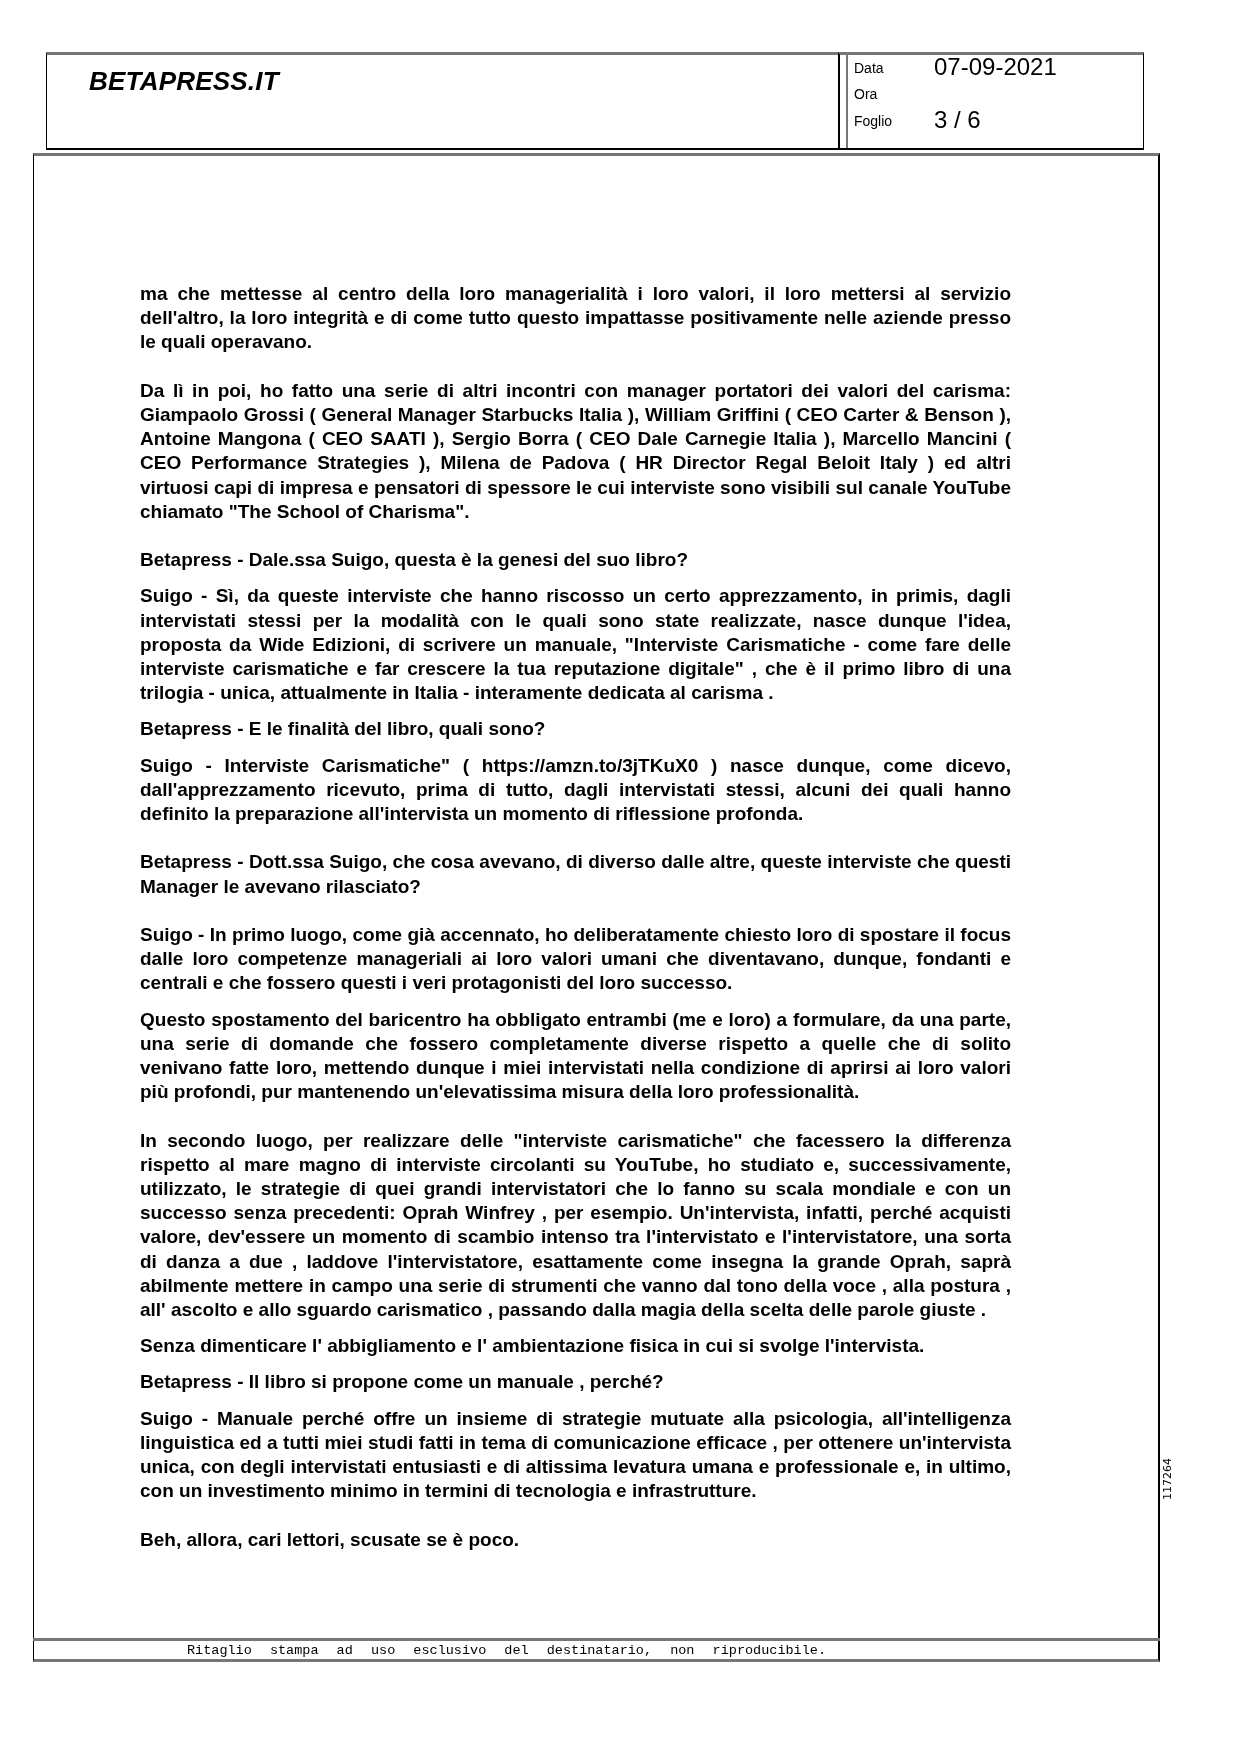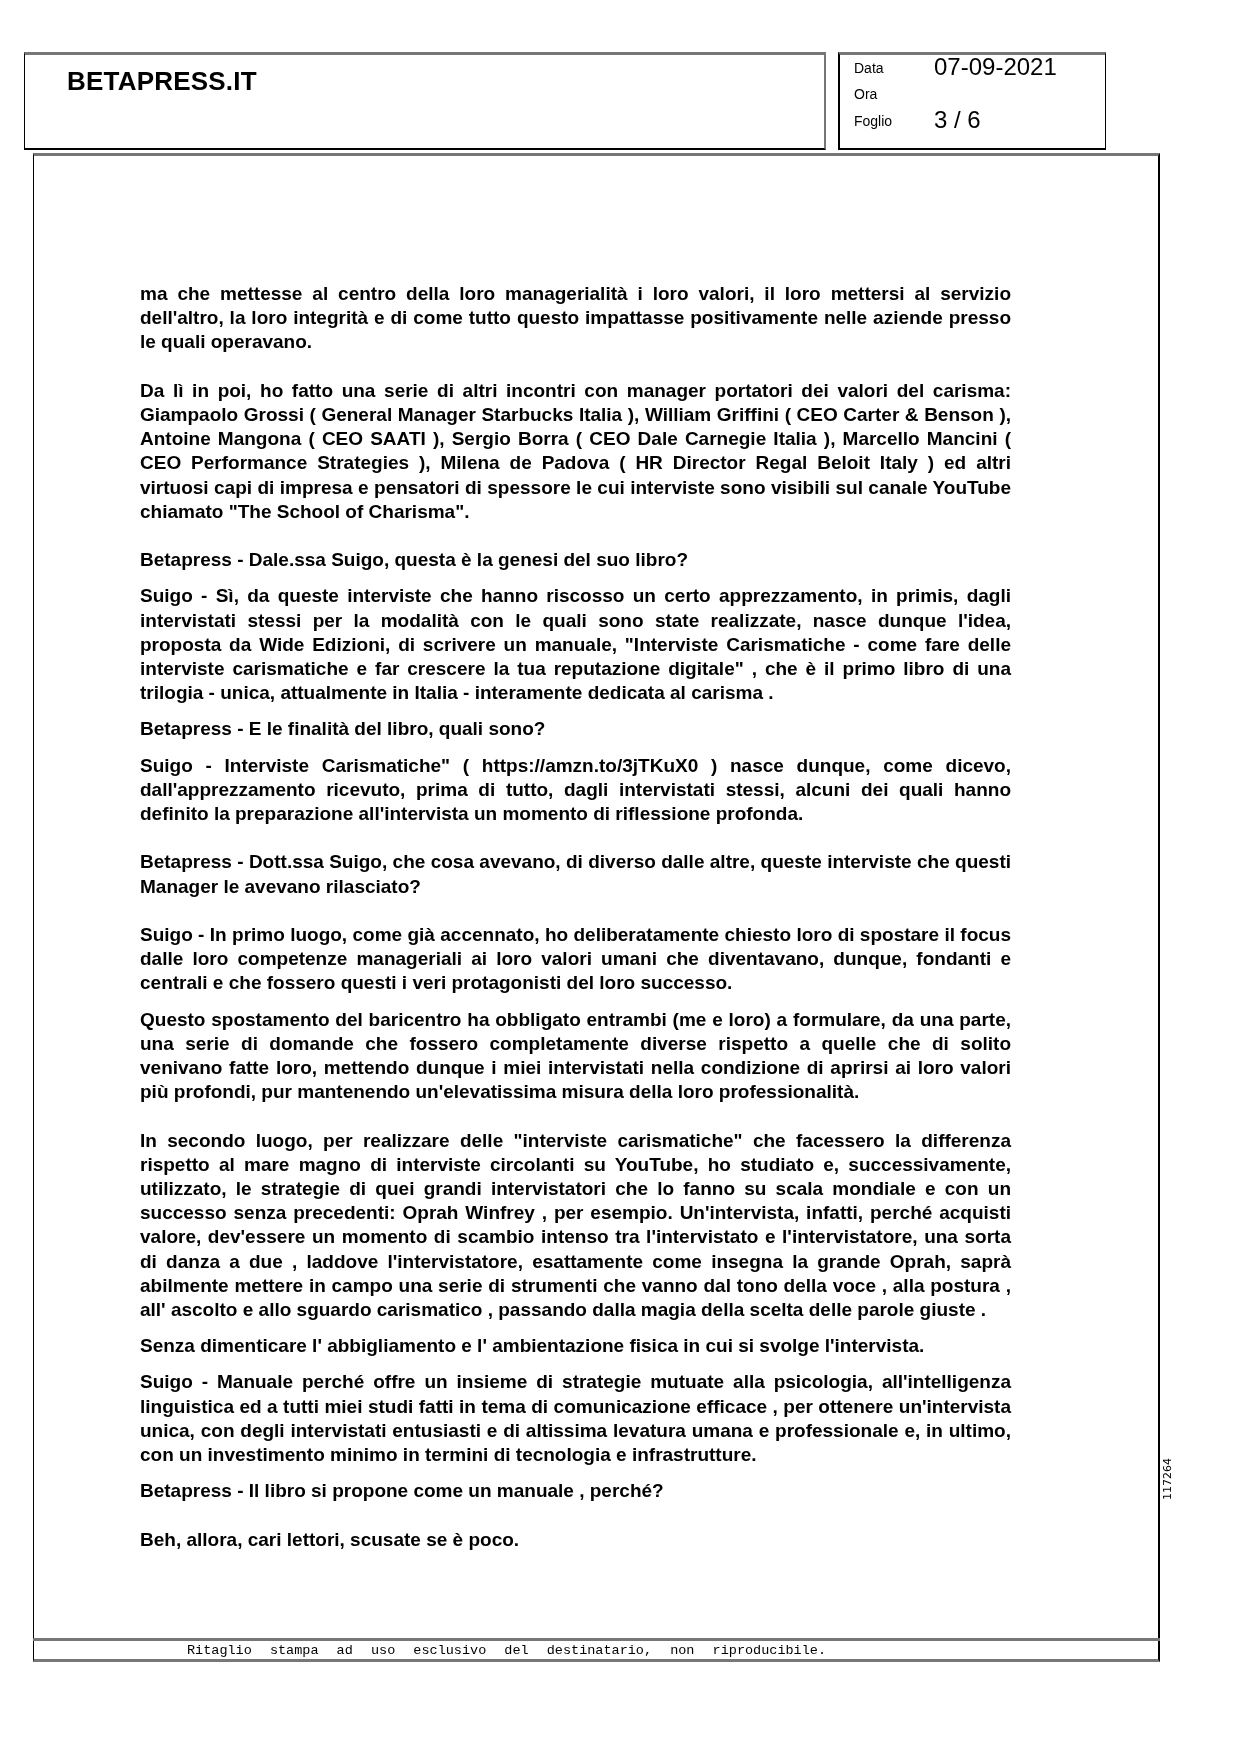--- a/index.html
+++ b/index.html
@@ -1,19 +1,19 @@
 <!DOCTYPE html>
 <html><head>
 <meta charset="utf-8">
 <style>
   html, body { margin: 0; padding: 0; background: #ffffff; }
   body { width: 1248px; height: 1751px; position: relative; overflow: hidden; font-family: "Liberation Sans", sans-serif; color: #000; }
   .box { position: absolute; box-sizing: border-box; }
-  #hdr-left { left: 24px; top: 52px; width: 802px; height: 98px; border-left: 1px solid #000; border-bottom: 2px solid #000; border-top: 3px solid #777; border-right: 2px solid #777; }
-  #hdr-right { left: 838px; top: 52px; width: 268px; height: 98px; border-left: 2px solid #000; border-bottom: 2px solid #000; border-top: 3px solid #777; border-right: 1px solid #000; }
+  #hdr-left { left: 46px; top: 52px; width: 802px; height: 98px; border-left: 1px solid #000; border-bottom: 2px solid #000; border-top: 3px solid #777; border-right: 2px solid #777; font-style: italic; }
+  #hdr-right { left: 838px; top: 52px; width: 306px; height: 98px; border-left: 2px solid #000; border-bottom: 2px solid #000; border-top: 3px solid #777; border-right: 1px solid #000; }
   #body-box { left: 33px; top: 153px; width: 1127px; height: 1509px; border-left: 1px solid #000; border-right: 2px solid #000; border-top: 3px solid #777; border-bottom: 3px solid #777; }
   #footer-bar { left: 33px; top: 1638px; width: 1127px; height: 30px; border-top: 3px solid #777; }
   .title { position: absolute; left: 42px; top: 11px; font-size: 26px; font-weight: bold; letter-spacing: 0.2px; }
   .meta-label { position: absolute; left: 14px; font-size: 14px; color: #000; }
   .meta-value { position: absolute; left: 94px; font-size: 24px; }
   #text { position: absolute; left: 128px; top: 270px; width: 895px; font-size: 19px; font-weight: bold; line-height: 24.2px; text-align: justify; }
   #text p { margin: 12px; }
   #text p.gap { margin-top: 24.2px; }
   #footer-text { position: absolute; left: 0; width: 100%; top: 2px; text-align: center; font-family: "Liberation Mono", monospace; font-size: 13.5px; word-spacing: 10px; padding-right: 180px; box-sizing: border-box; }
   #side-code { position: absolute; left: 1161px; top: 1500px; transform-origin: left top; transform: rotate(-90deg); font-family: "DejaVu Sans", sans-serif; font-size: 11px; }
@@ -41,22 +41,22 @@
   <p class="gap">Da lì in poi, ho fatto una serie di altri incontri con manager portatori dei valori del carisma: Giampaolo Grossi ( General Manager Starbucks Italia ), William Griffini ( CEO Carter &amp; Benson ), Antoine Mangona ( CEO SAATI ), Sergio Borra ( CEO Dale Carnegie Italia ), Marcello Mancini ( CEO Performance Strategies ), Milena de Padova ( HR Director Regal Beloit Italy ) ed altri virtuosi capi di impresa e pensatori di spessore le cui interviste sono visibili sul canale YouTube chiamato "The School of Charisma".</p>
   <p class="gap">Betapress - Dale.ssa Suigo, questa è la genesi del suo libro?</p>
   <p>Suigo - Sì, da queste interviste che hanno riscosso un certo apprezzamento, in primis, dagli intervistati stessi per la modalità con le quali sono state realizzate, nasce dunque l'idea, proposta da Wide Edizioni, di scrivere un manuale, "Interviste Carismatiche - come fare delle interviste carismatiche e far crescere la tua reputazione digitale" , che è il primo libro di una trilogia - unica, attualmente in Italia - interamente dedicata al carisma .</p>
   <p>Betapress - E le finalità del libro, quali sono?</p>
   <p>Suigo - Interviste Carismatiche" ( https://amzn.to/3jTKuX0 ) nasce dunque, come dicevo, dall'apprezzamento ricevuto, prima di tutto, dagli intervistati stessi, alcuni dei quali hanno definito la preparazione all'intervista un momento di riflessione profonda.</p>
   <p class="gap">Betapress - Dott.ssa Suigo, che cosa avevano, di diverso dalle altre, queste interviste che questi Manager le avevano rilasciato?</p>
   <p class="gap">Suigo - In primo luogo, come già accennato, ho deliberatamente chiesto loro di spostare il focus dalle loro competenze manageriali ai loro valori umani che diventavano, dunque, fondanti e centrali e che fossero questi i veri protagonisti del loro successo.</p>
   <p>Questo spostamento del baricentro ha obbligato entrambi (me e loro) a formulare, da una parte, una serie di domande che fossero completamente diverse rispetto a quelle che di solito venivano fatte loro, mettendo dunque i miei intervistati nella condizione di aprirsi ai loro valori più profondi, pur mantenendo un'elevatissima misura della loro professionalità.</p>
   <p class="gap">In secondo luogo, per realizzare delle "interviste carismatiche" che facessero la differenza rispetto al mare magno di interviste circolanti su YouTube, ho studiato e, successivamente, utilizzato, le strategie di quei grandi intervistatori che lo fanno su scala mondiale e con un successo senza precedenti: Oprah Winfrey , per esempio. Un'intervista, infatti, perché acquisti valore, dev'essere un momento di scambio intenso tra l'intervistato e l'intervistatore, una sorta di danza a due , laddove l'intervistatore, esattamente come insegna la grande Oprah, saprà abilmente mettere in campo una serie di strumenti che vanno dal tono della voce , alla postura , all' ascolto e allo sguardo carismatico , passando dalla magia della scelta delle parole giuste .</p>
   <p>Senza dimenticare l' abbigliamento e l' ambientazione fisica in cui si svolge l'intervista.</p>
+  <p>Betapress - Il libro si propone come un manuale , perché?</p>
   <p>Suigo - Manuale perché offre un insieme di strategie mutuate alla psicologia, all'intelligenza linguistica ed a tutti miei studi fatti in tema di comunicazione efficace , per ottenere un'intervista unica, con degli intervistati entusiasti e di altissima levatura umana e professionale e, in ultimo, con un investimento minimo in termini di tecnologia e infrastrutture.</p>
-  <p>Betapress - Il libro si propone come un manuale , perché?</p>
   <p class="gap">Beh, allora, cari lettori, scusate se è poco.</p>
 </div>
 
 <div class="box" id="footer-bar">
   <div id="footer-text">Ritaglio stampa ad uso esclusivo del destinatario, non riproducibile.</div>
 </div>
 
 <div id="side-code">117264</div>
 
 </body></html>

